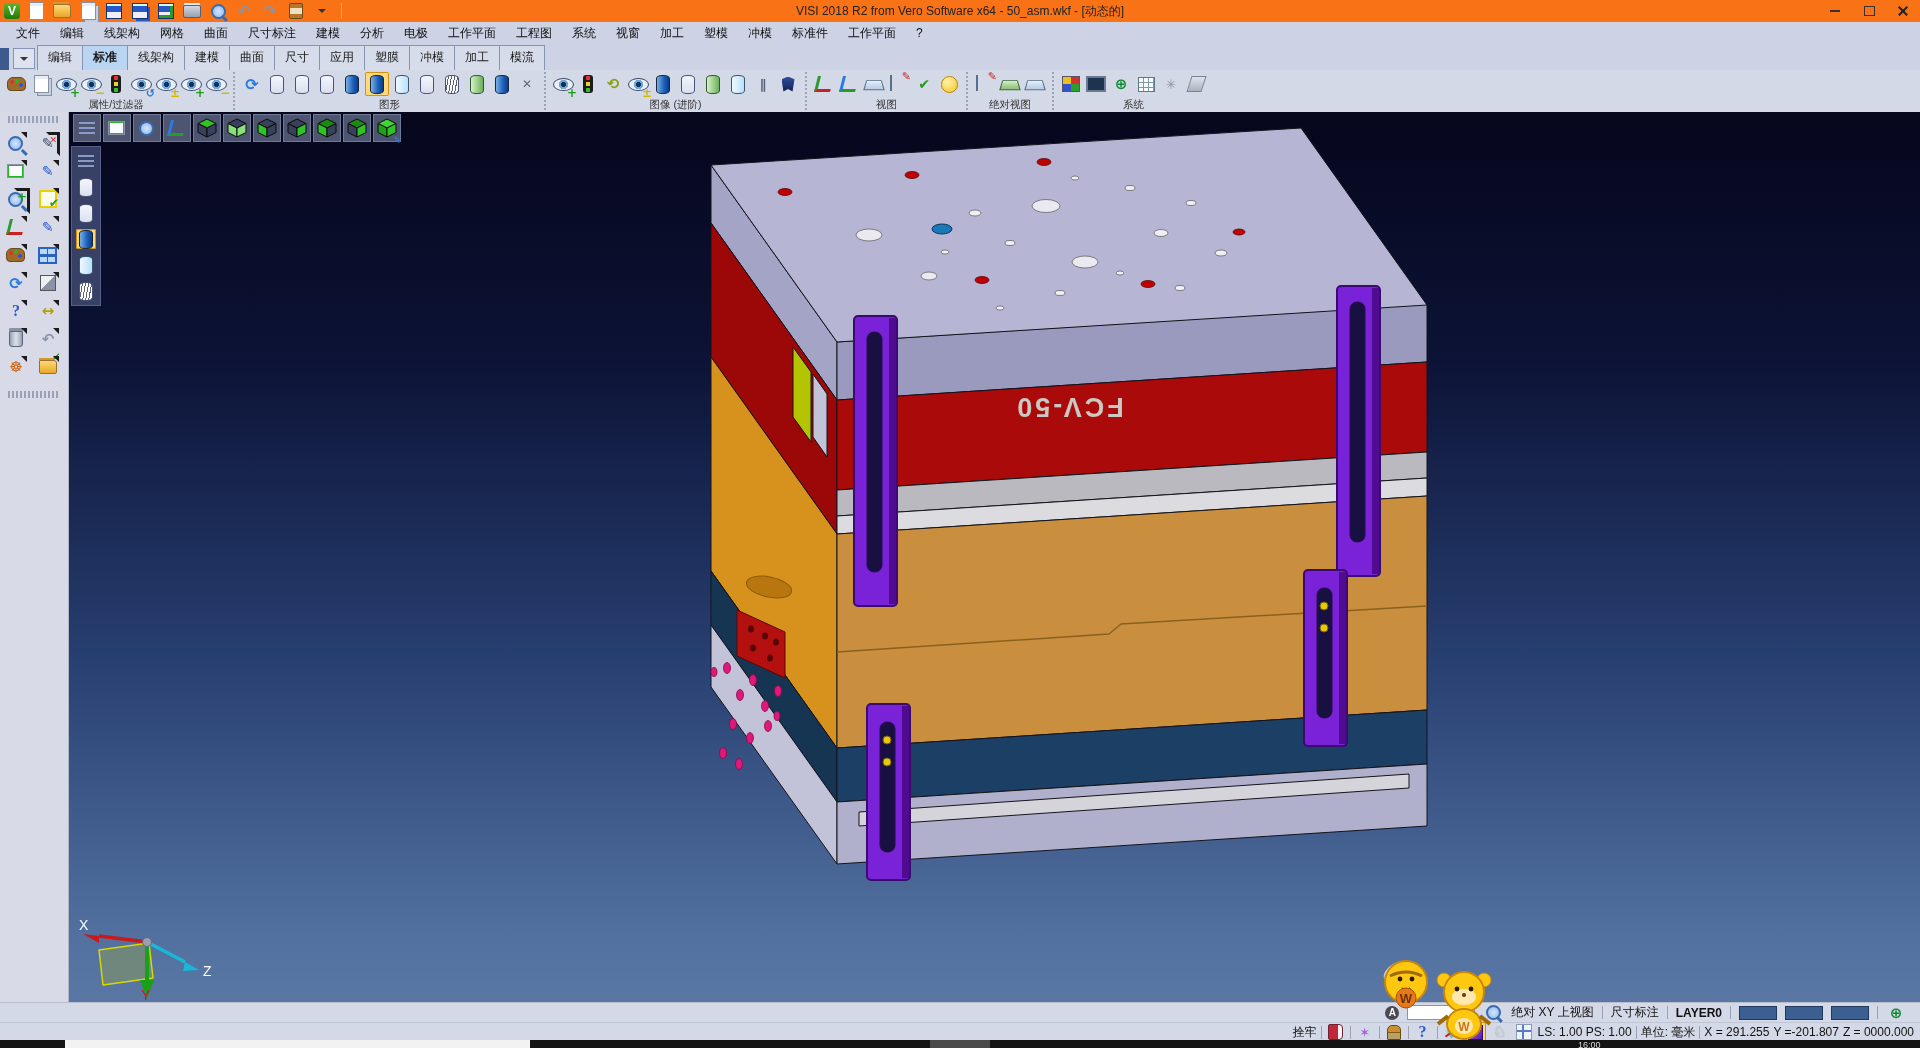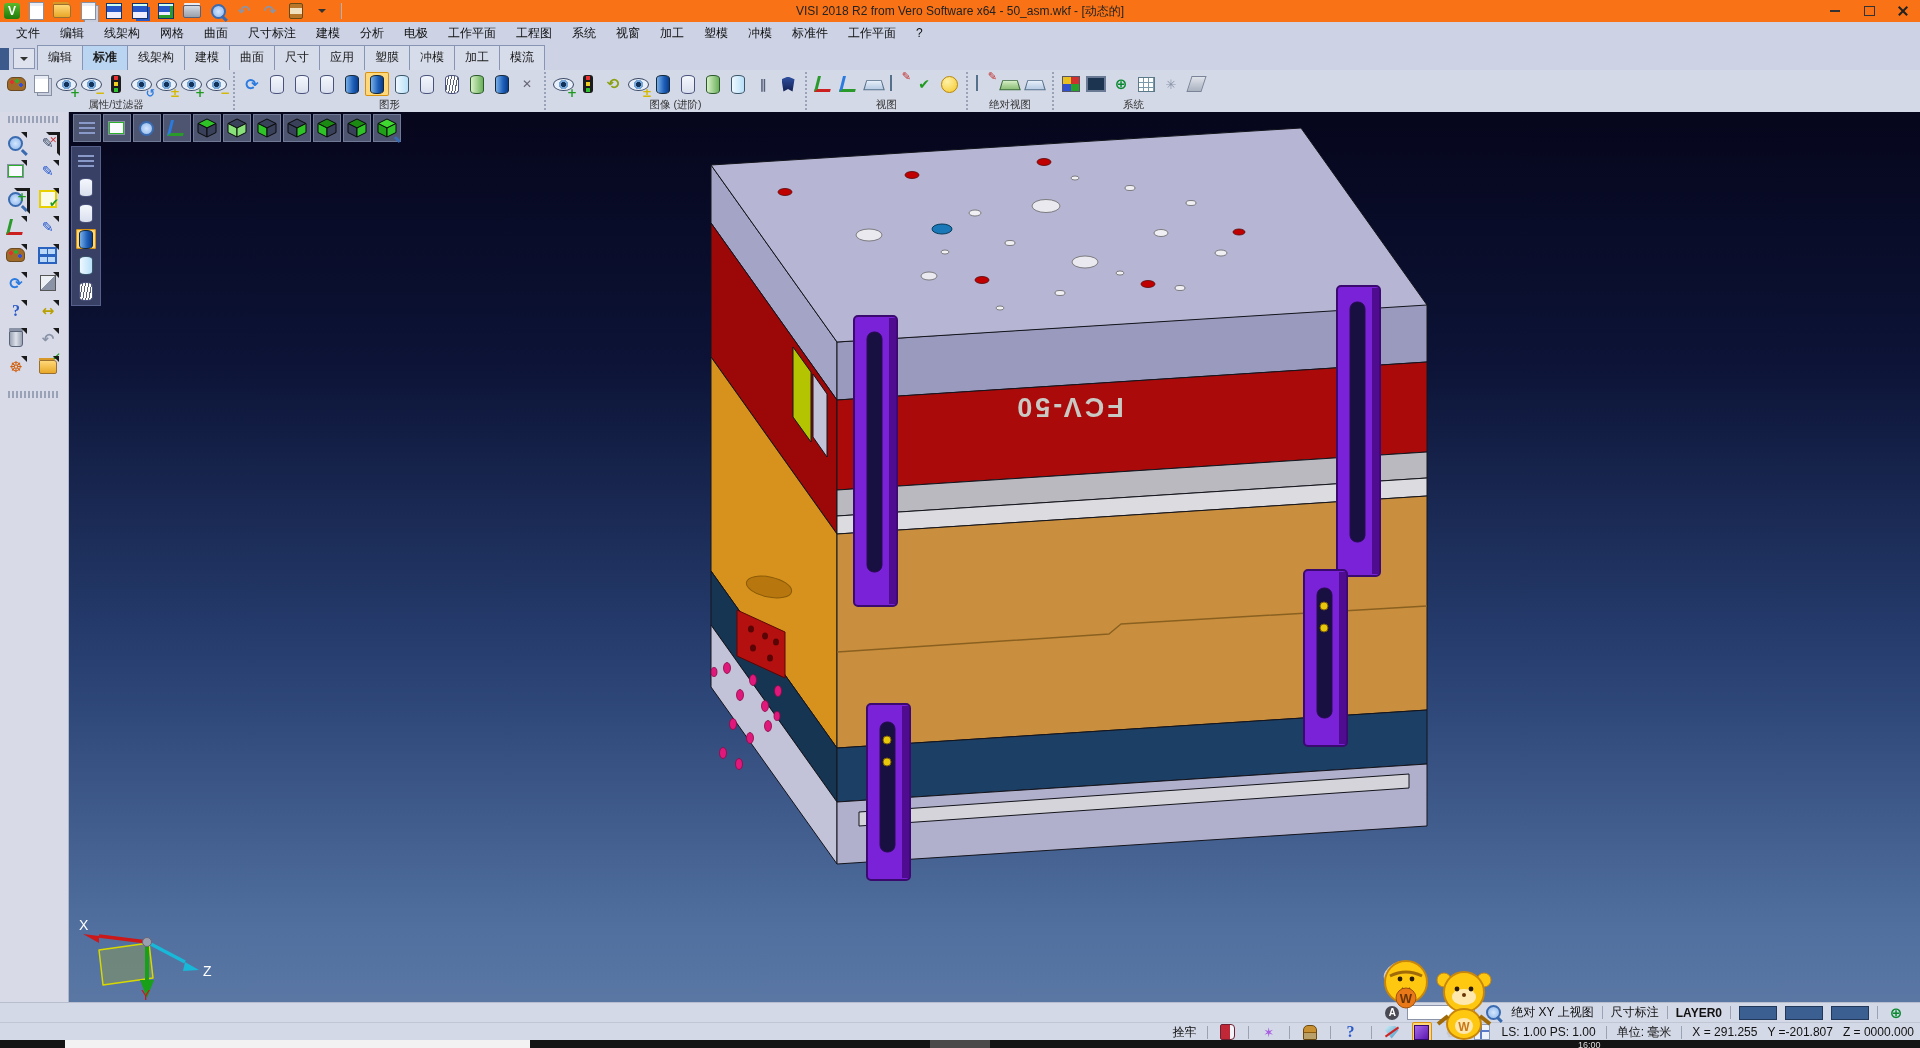--- a/index.html
+++ b/index.html
@@ -128,21 +128,21 @@
   #lt-grid{display:grid;grid-template-columns:28px 28px;justify-content:center;gap:4px 4px;padding-top:4px}
   #viewport{position:relative;width:1852px;height:890px;background:linear-gradient(180deg,#06061c 0%,#0c1336 28%,#284072 62%,#51709f 92%,#5a77a4 100%);overflow:hidden}
   
   #viewrow{position:absolute;left:4px;top:2px;display:flex;gap:2px}
   .vic{width:26px;height:26px;background:#4d5570;border:1px solid #707a96;display:flex;align-items:center;justify-content:center}
   
   #dstrip{position:absolute;left:2px;top:34px;width:28px;background:#394066;padding:4px 0;display:flex;flex-direction:column;align-items:center;gap:6px;border:1px solid #55608c}
   
   #statusbar{position:absolute;left:0;top:1002px;width:1920px;height:38px;background:#d4d9e7;border-top:1px solid #b8bece}
   #srow1{height:19px;display:flex;align-items:center;justify-content:flex-end;gap:8px;padding-right:14px;border-bottom:1px solid #c0c6d4}
-  #srow2{height:18px;display:flex;align-items:center;justify-content:flex-end;gap:10px;padding-right:6px}
+  #srow2{height:18px;display:flex;align-items:center;justify-content:flex-end;gap:4px;padding-right:6px}
   .ssep{width:1px;height:13px;background:#9aa2b4}
   .swatch{width:36px;height:12px;background:#3c5f92;border:1px solid #22385a}
   #searchbox{width:66px;height:13px;background:#fff;border:1px solid #8a93a8}
   .badge-a{width:14px;height:14px;border-radius:50%;background:#4a4a55;color:#fff;font-size:10px;font-weight:bold;display:flex;align-items:center;justify-content:center}
   .coordY{color:#d01818}
   .stext{color:#111;font-size:12px}
   
   #taskbar{position:absolute;left:0;top:1040px;width:1920px;height:8px;background:#141414;overflow:hidden}
   #tb-white{position:absolute;left:65px;top:0;width:465px;height:8px;background:#f2f2f2}
   #tb-gray{position:absolute;left:930px;top:0;width:60px;height:8px;background:#4a4a4a}

